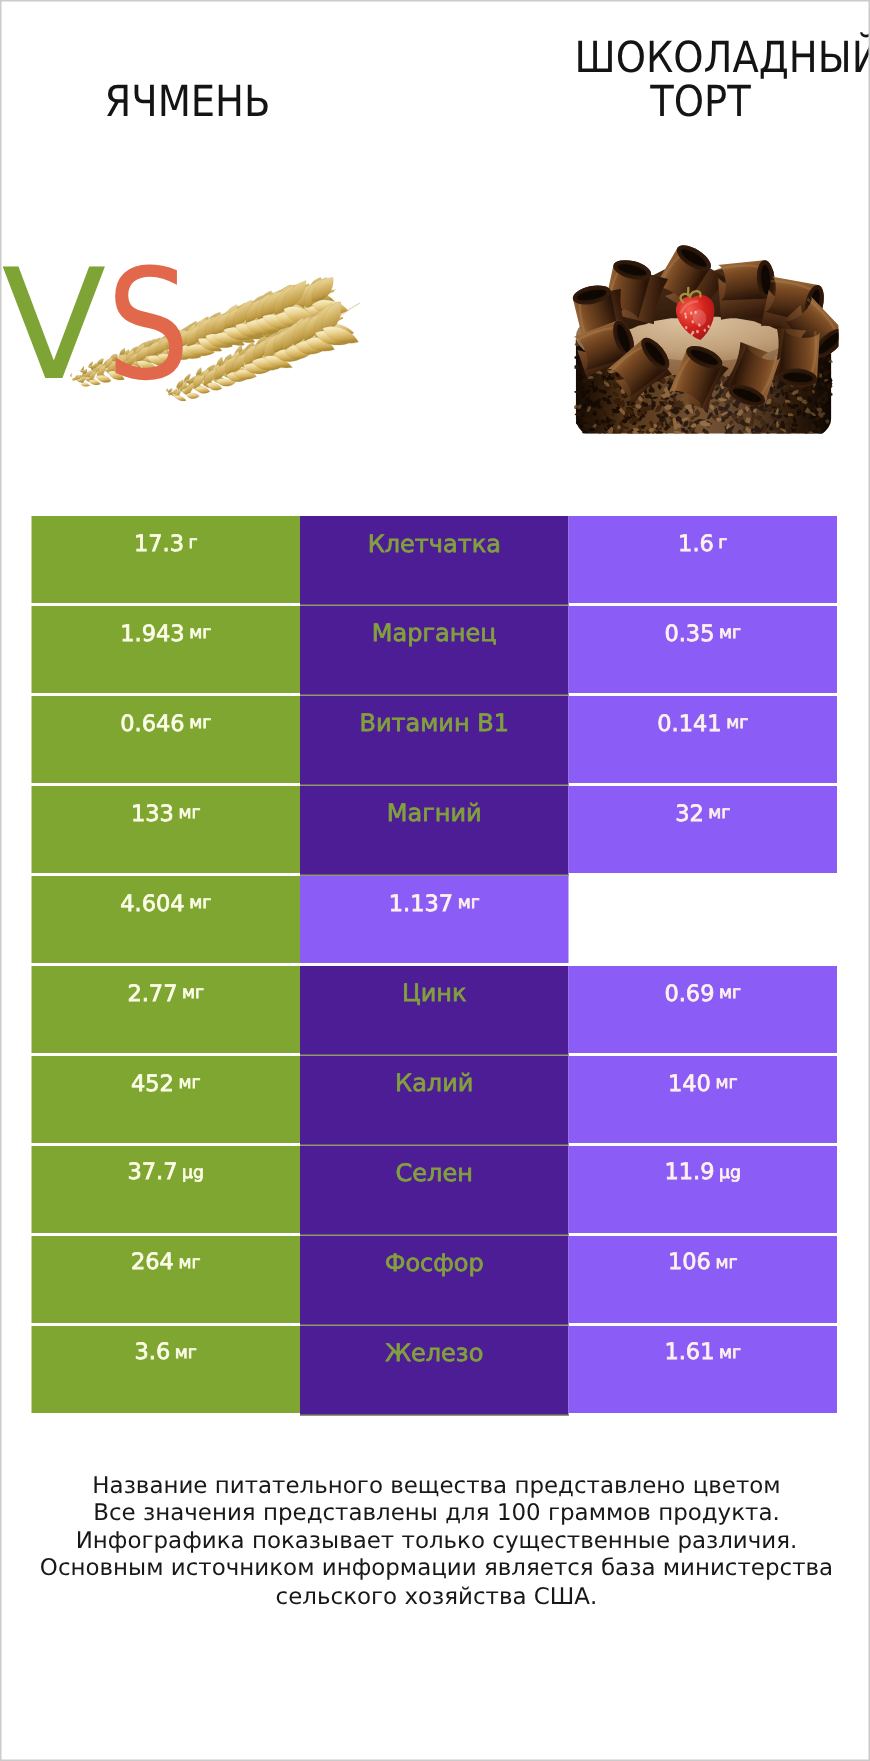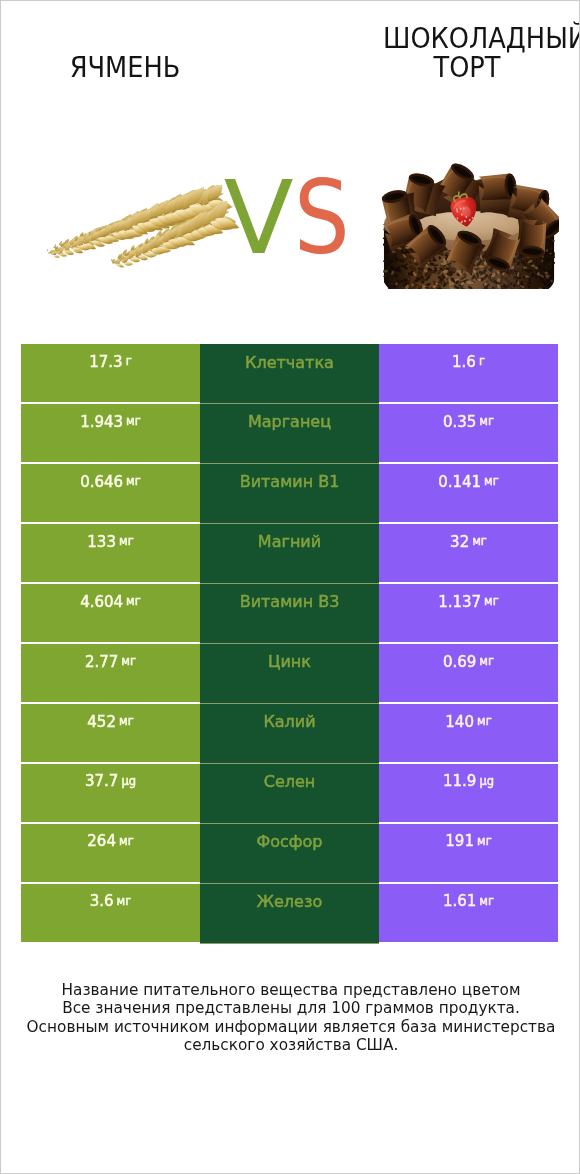--- a/index.html
+++ b/index.html
@@ -6,32 +6,32 @@
   html,body{margin:0;padding:0;background:#fff;}
   body{width:580px;height:1174px;font-family:"Liberation Sans",sans-serif;}
   .page{position:relative;width:580px;height:1174px;box-sizing:border-box;border:1px solid #cbcbcb;background:#fff;overflow:hidden;}
   .title{position:absolute;text-align:center;color:#141414;font-family:"DejaVu Sans Condensed","DejaVu Sans",sans-serif;font-size:28.5px;font-weight:400;line-height:29.5px;}
   #t-left{left:12px;top:52px;width:224px;}
   .title-block{position:absolute;}
   .tline{font-family:"DejaVu Sans Condensed","DejaVu Sans",sans-serif;font-size:28.5px;line-height:29.5px;color:#141414;text-align:center;position:absolute;white-space:nowrap;}
   #t-right{left:12px;top:0;width:580px;height:90px;}
   #t-right-1{left:346px;top:23px;width:252px;}
   #t-right-2{left:328px;top:51.5px;width:252px;}
-  .vs{position:absolute;left:0;top:166px;width:580px;text-align:center;font-family:"DejaVu Sans",sans-serif;font-size:102px;line-height:102px;font-weight:400;letter-spacing:0;}
+  .vs{position:absolute;left:0;top:166px;width:580px;text-align:left;font-family:"DejaVu Sans",sans-serif;font-size:102px;line-height:102px;font-weight:400;letter-spacing:0;}
   .vs .s{display:inline-block;transform:scaleX(.86);transform-origin:left center;}
   .vs .v{color:#7da435;}
   .vs .s{color:#e1684a;}
   #hero-left{position:absolute;left:0;top:0;width:290px;height:300px;}
   #hero-right{position:absolute;left:380px;top:160px;width:178px;height:128px;}
   .table{position:absolute;left:20px;top:343px;width:537px;}
   .row{display:flex;height:58.2px;margin-bottom:1.8px;}
   .row:last-child{margin-bottom:16px;}
   .cell{flex:0 0 179px;display:flex;align-items:center;justify-content:center;box-sizing:border-box;font-family:"DejaVu Sans",sans-serif;font-size:15px;font-weight:normal;line-height:1;padding-bottom:22px;}
   .cell.left{background:#80a632;color:#fcfde8;-webkit-text-stroke:.5px #fcfde8;}
-  .cell.mid{background:#14532d;color:#82a03d;-webkit-text-stroke:.5px #82a03d;border-bottom:1.2px solid #8d9a6a;font-size:16px;height:60px;margin-bottom:-1.8px;}
+  .cell.mid{background:#4c1d95;color:#82a03d;-webkit-text-stroke:.5px #82a03d;border-bottom:1.2px solid #8d9a6a;font-size:16px;height:60px;margin-bottom:-1.8px;}
   .cell.right{background:#8b5cf6;color:#fdf2ec;-webkit-text-stroke:.5px #fdf2ec;}
     .unit{font-size:11.5px;margin-left:3px;position:relative;top:-0.5px;}
   .footer{position:absolute;left:0;top:980px;width:580px;text-align:center;color:#181818;font-family:"DejaVu Sans",sans-serif;font-size:15.3px;line-height:18.4px;}
 </style>
 </head>
 <body>
 
 <div class="page">
 
   <div class="title" id="t-left">ЯЧМЕНЬ</div>
@@ -695,23 +695,20 @@
         <div class="cell right">
           <span>32</span>
           <span class="unit">мг</span>
         </div>
       </div>
       <div class="row">
         <div class="cell left">
           <span>4.604</span>
           <span class="unit">мг</span>
         </div>
-        <div class="cell mid">
-          <span>Витамин B3</span>
-        </div>
         <div class="cell right">
           <span>1.137</span>
           <span class="unit">мг</span>
         </div>
       </div>
       <div class="row">
         <div class="cell left">
           <span>2.77</span>
           <span class="unit">мг</span>
         </div>
@@ -751,37 +748,38 @@
       </div>
       <div class="row">
         <div class="cell left">
           <span>264</span>
           <span class="unit">мг</span>
         </div>
         <div class="cell mid">
           <span>Фосфор</span>
         </div>
         <div class="cell right">
-          <span>191</span>
+          <span>106</span>
           <span class="unit">мг</span>
         </div>
       </div>
       <div class="row">
         <div class="cell left">
           <span>3.6</span>
           <span class="unit">мг</span>
         </div>
         <div class="cell mid">
           <span>Железо</span>
         </div>
         <div class="cell right">
           <span>1.61</span>
           <span class="unit">мг</span>
         </div>
       </div>
     </div>
   <div class="footer" id="footer">
       <div>Название питательного вещества представлено цветом</div>
       <div>Все значения представлены для 100 граммов продукта.</div>
+      <div>Инфографика показывает только существенные различия.</div>
       <div>Основным источником информации является база министерства</div>
       <div>сельского хозяйства США.</div>
     </div>
 </div>
 
 </body></html>

